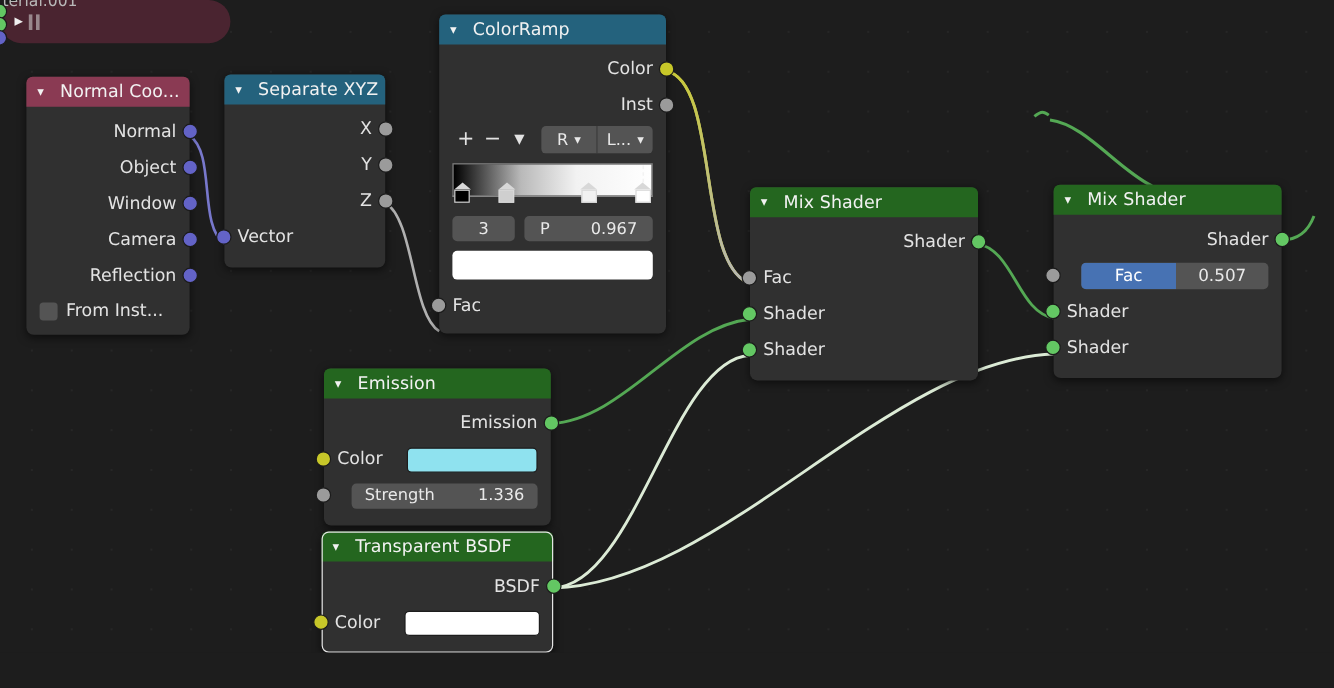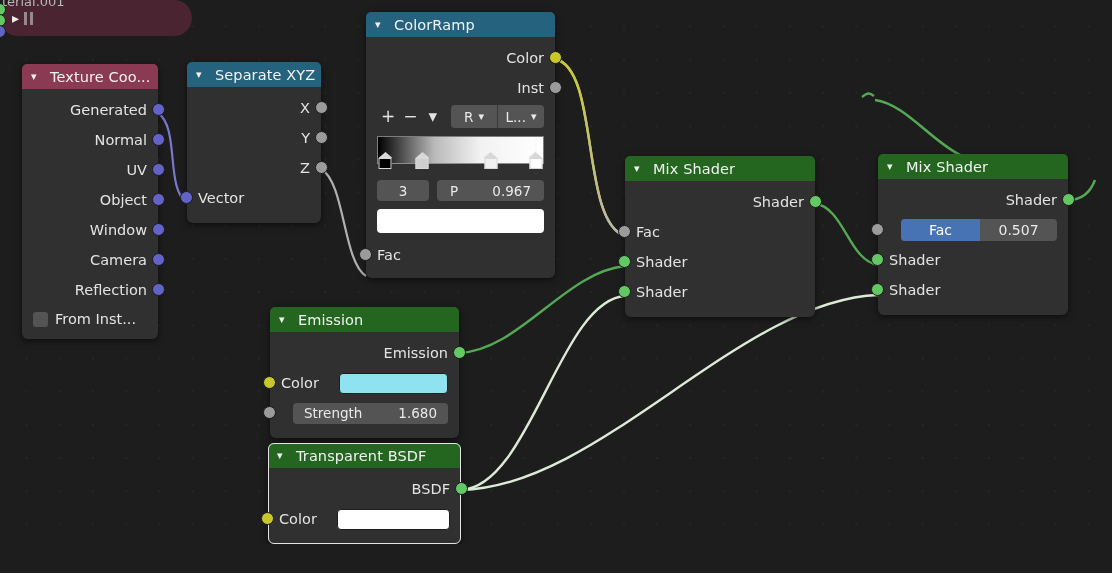--- a/index.html
+++ b/index.html
@@ -363,33 +363,25 @@
       <linearGradient id="gradColorVal" x1="0" y1="0" x2="0" y2="1" gradientUnits="objectBoundingBox">
         <stop offset="0%" stop-color="#c9c93a"></stop>
         <stop offset="100%" stop-color="#b7b7b7"></stop>
       </linearGradient>
     </defs>
   </svg>
 
   <div class="node" id="n-texcoord">
     <div class="hdr">
       <span class="chev chevglyph">▾</span>
-      <span>Texture Coo...</span>
+      <span>Normal Coo...</span>
     </div>
     <div class="body">
       <div class="row out">
-        <span>Generated</span>
-        <span class="sock right s-vec" style="top:8px"></span>
-      </div>
-      <div class="row out">
         <span>Normal</span>
-        <span class="sock right s-vec" style="top:8px"></span>
-      </div>
-      <div class="row out">
-        <span>UV</span>
         <span class="sock right s-vec" style="top:8px"></span>
       </div>
       <div class="row out">
         <span>Object</span>
         <span class="sock right s-vec" style="top:8px"></span>
       </div>
       <div class="row out">
         <span>Window</span>
         <span class="sock right s-vec" style="top:8px"></span>
       </div>
@@ -514,21 +506,21 @@
       </div>
       <div class="row in">
         <span class="sock left s-yellow" style="top:8px"></span>
         <span>Color</span>
         <span class="colorswatch" style="background:#8fe2ef;flex:1 1 auto;margin-left:20px"></span>
       </div>
       <div class="row in">
         <span class="sock left s-gray" style="top:8px"></span>
         <span class="wfield num" style="flex:1 1 auto;margin-left:12px">
           <span>Strength</span>
-          <span>1.680</span>
+          <span>1.336</span>
         </span>
       </div>
     </div>
   </div>
 
   <div class="node selected" id="n-transparent">
     <div class="hdr">
       <span class="chev chevglyph">▾</span>
       <span>Transparent BSDF</span>
     </div>

